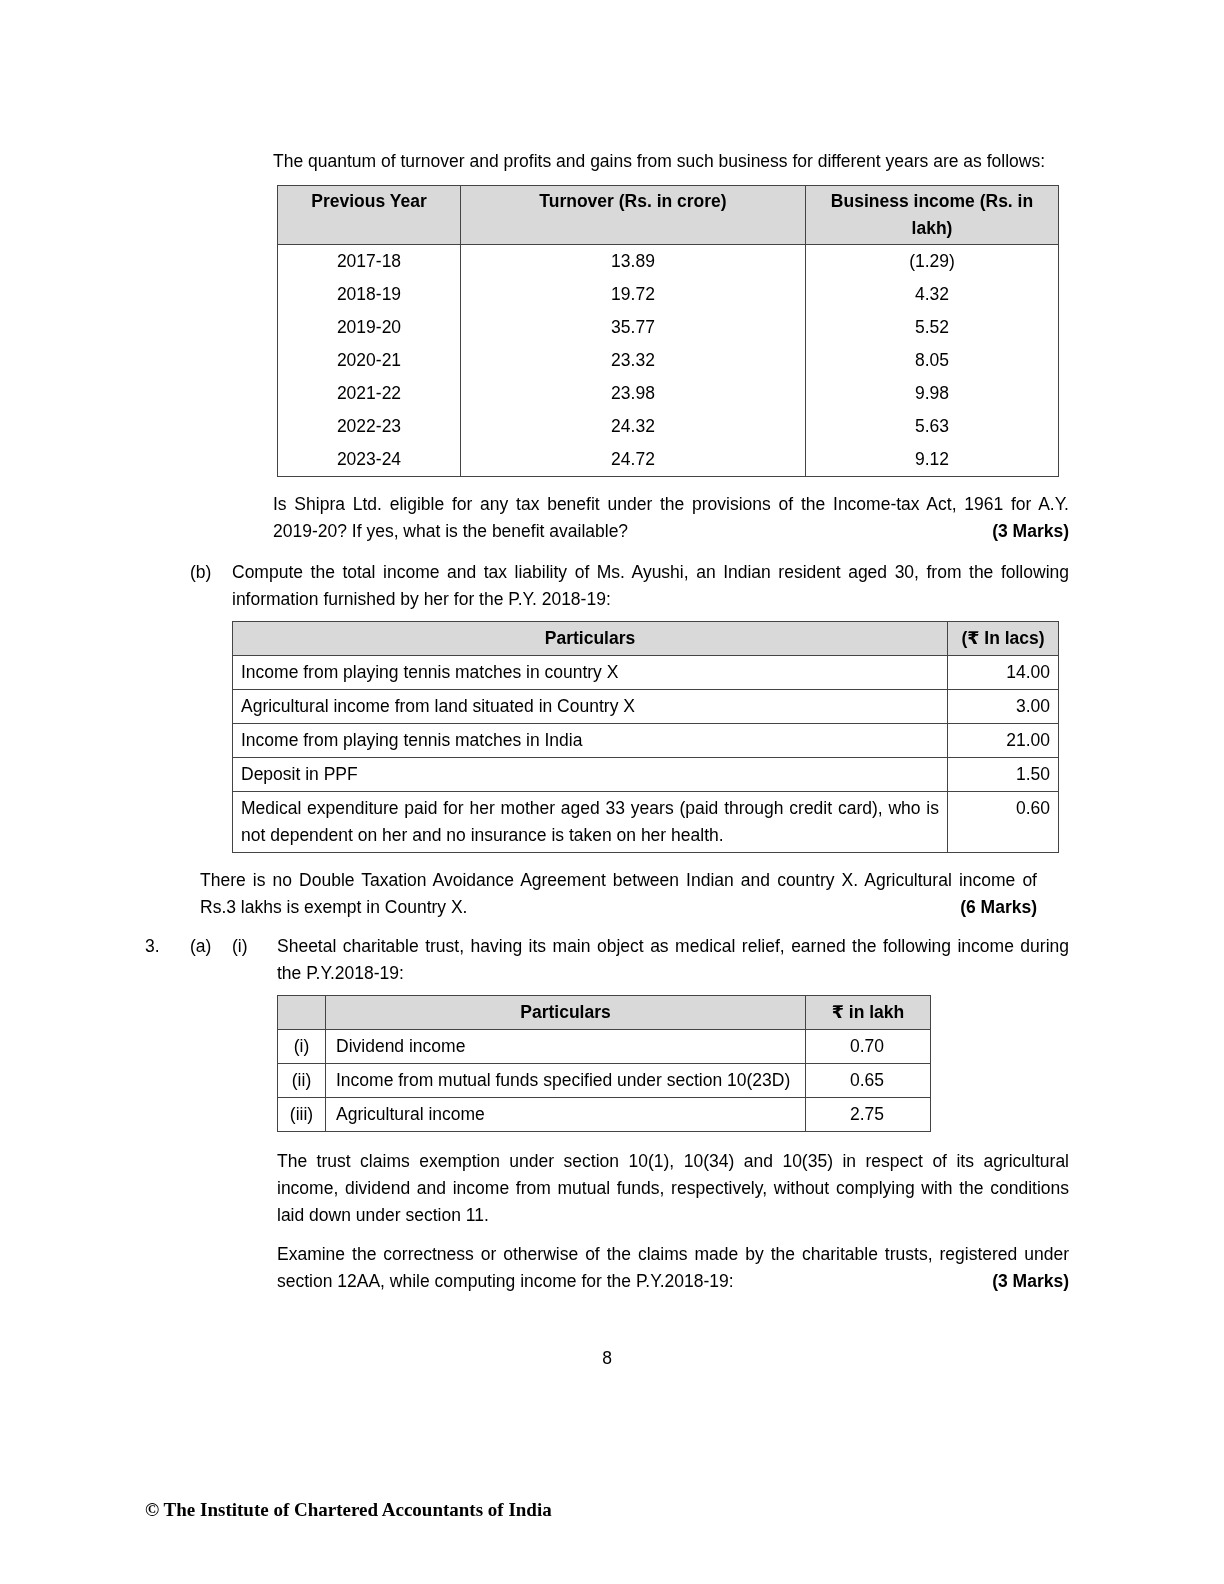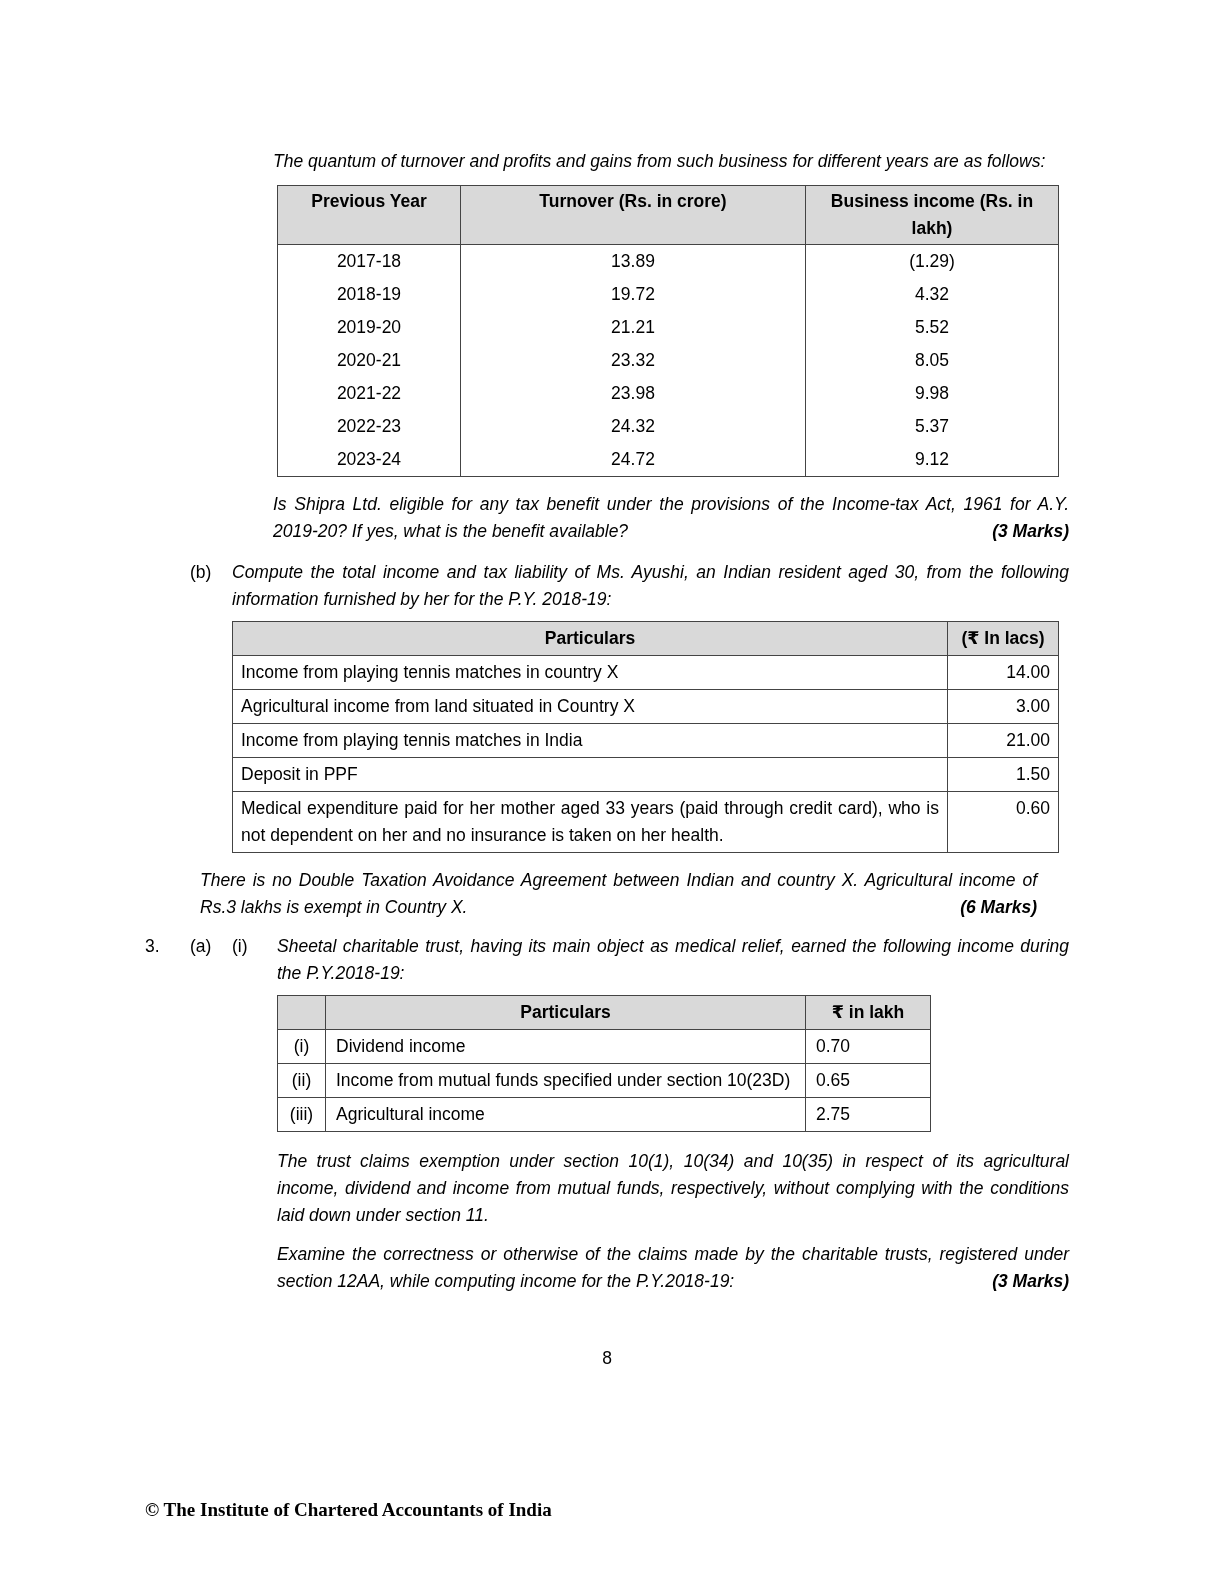--- a/index.html
+++ b/index.html
@@ -7,21 +7,21 @@
   body {
     width: 1224px; height: 1584px;
     font-family: "Liberation Sans", "DejaVu Sans", sans-serif;
     color: #000; position: relative;
   }
   .page {
     position: relative; width: 1224px; height: 1584px;
     padding: 148px 155px 0 145px;
     font-size: 17.5px; line-height: 27px;
   }
-  .para { text-align: justify; font-style: italic; }
+  .para { text-align: justify; }
   .marks { float: right; font-weight: 700; }
 
   .intro   { margin-left: 128px; width: 796px; }
   .q-a     { margin: 14px 0 0 128px; width: 796px; }
   .note-b  { margin: 14px 0 0 55px; width: 837px; }
   .trust   { margin: 16px 0 0 132px; width: 792px; }
   .examine { margin: 12px 0 0 132px; width: 792px; }
 
   .item-row { display: flex; }
   .row-b { margin: 14px 0 0 45px; width: 879px; }
@@ -49,21 +49,21 @@
   .t2 thead th { padding: 3px 8px; }
   .t2 tbody td { padding: 3px 8px; vertical-align: top; }
   .t2 .amt { text-align: right; }
   .t2 .part { text-align: justify; border-radius: 12px; }
 
   
   .t3 { margin: 8px 0 0 132px; width: 653px; table-layout: fixed; }
   .t3 thead th { padding: 3px 10px; }
   .t3 tbody td { padding: 3px 10px; vertical-align: top; }
   .t3 .num { text-align: center; padding: 3px 2px; }
-  .t3 .amt { text-align: left; padding-right: 12px; }
+  .t3 .amt { text-align: center; padding-right: 12px; }
   .t3 .part { text-align: justify; }
 
   .page-number { margin-top: 50px; width: 924px; text-align: center; }
   .footer {
     position: absolute; left: 145px; top: 1496px;
     font-family: "Liberation Serif", "DejaVu Serif", serif;
     font-weight: 700; font-size: 19px;
   }
 </style>
 </head>
@@ -92,37 +92,37 @@
         <td>13.89</td>
         <td>(1.29)</td>
       </tr>
       <tr>
         <td>2018-19</td>
         <td>19.72</td>
         <td>4.32</td>
       </tr>
       <tr>
         <td>2019-20</td>
-        <td>21.21</td>
+        <td>35.77</td>
         <td>5.52</td>
       </tr>
       <tr>
         <td>2020-21</td>
         <td>23.32</td>
         <td>8.05</td>
       </tr>
       <tr>
         <td>2021-22</td>
         <td>23.98</td>
         <td>9.98</td>
       </tr>
       <tr>
         <td>2022-23</td>
         <td>24.32</td>
-        <td>5.37</td>
+        <td>5.63</td>
       </tr>
       <tr>
         <td>2023-24</td>
         <td>24.72</td>
         <td>9.12</td>
       </tr>
     </tbody>
   </table>
 
   <p class="para q-a">

